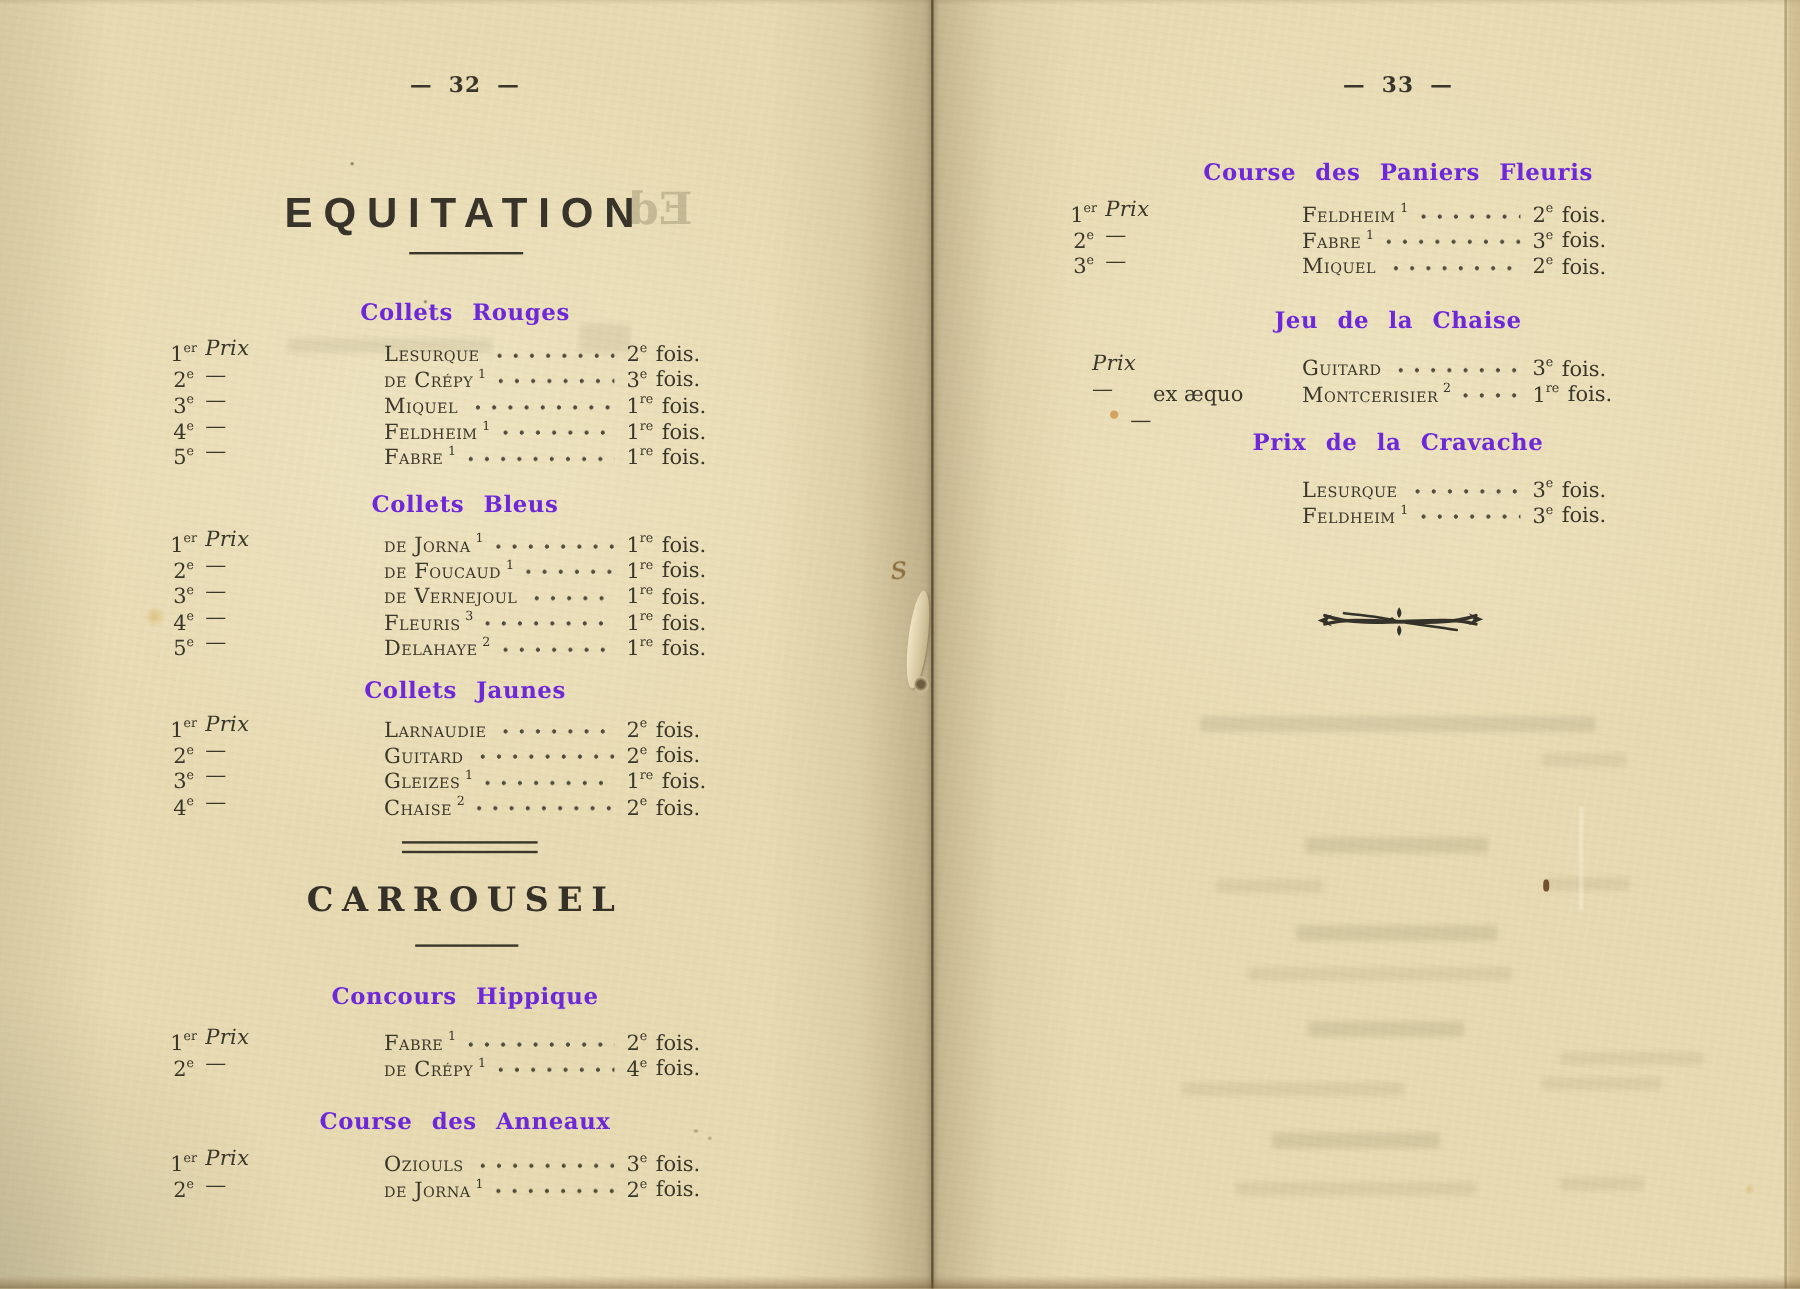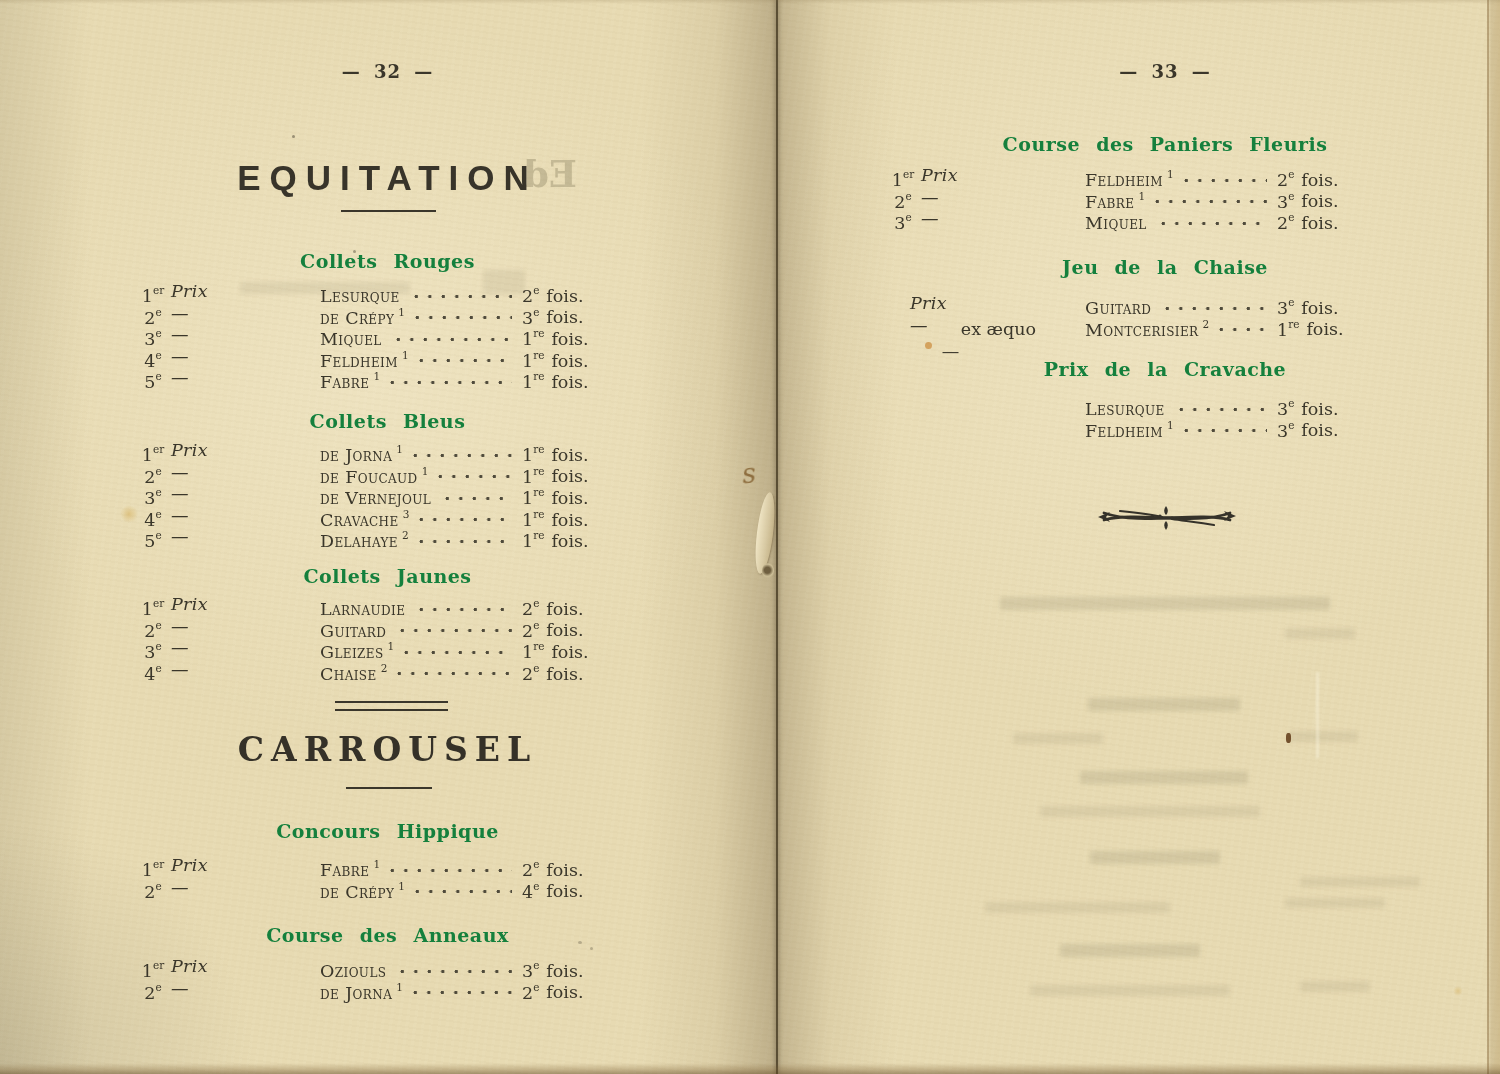--- a/index.html
+++ b/index.html
@@ -28,24 +28,24 @@
   .edge-top-band{left:0;top:0;width:1500px;height:4px;background:linear-gradient(to bottom, rgba(120,100,60,.16), rgba(0,0,0,0));}
   .texture{inset:0;background-image:
     repeating-linear-gradient(8deg, rgba(120,100,60,.026) 0 2px, rgba(0,0,0,0) 2px 6px),
     repeating-linear-gradient(98deg, rgba(255,250,228,.05) 0 3px, rgba(0,0,0,0) 3px 8px);}
   
   .abs{position:absolute;}
   .center{text-align:center;}
   .pagenum{font-size:18px;font-weight:bold;letter-spacing:1px;word-spacing:6px;line-height:22px;}
   .main-title-sans{font-family:"Liberation Sans",sans-serif;font-weight:700;font-size:35px;
     letter-spacing:9px;margin:0;line-height:42px;color:#38342a;}
-  .main-title-serif{font-weight:700;font-size:33px;letter-spacing:7px;margin:0;line-height:42px;color:#353128;}
+  .main-title-serif{font-weight:700;font-size:28px;letter-spacing:7px;margin:0;line-height:42px;color:#353128;}
   .rule{background:#3a362b;height:2px;}
   .double-rule{height:6px;border-top:2px solid #3a362b;border-bottom:2px solid #3a362b;}
-  .sec-h{font-size:19px;font-weight:bold;letter-spacing:.5px;word-spacing:9px;line-height:22px;color:#15803d;}
+  .sec-h{font-size:19px;font-weight:bold;letter-spacing:.5px;word-spacing:9px;line-height:22px;color:#6d28d9;}
   
   .rows{position:absolute;}
   .rows-left{padding-right:46px;width:459px;}
   .rows-right{padding-right:100px;width:460px;}
   .row{display:flex;height:21.6px;line-height:21.6px;font-size:17.5px;white-space:nowrap;}
   .c-grp{flex:0 0 185px;display:flex;}
   .rows-right .c-grp{flex:0 0 200px;}
   .c-rank{width:36px;text-align:center;}
   .c-label{font-style:italic;letter-spacing:.3px;}
   .c-label2{margin-left:12px;margin-top:26px;}
@@ -187,21 +187,21 @@
         </span>
         <span class="c-name"><span>de Vernejoul</span><sup class="sp nsp"></sup></span>
         <span class="c-leader"></span>
         <span class="c-res"><span>1</span><sup class="sp">re</sup><span class="fw">fois.</span></span>
       </div>
     <div class="row">
         <span class="c-grp">
           <span class="c-rank"><span>4</span><sup class="sp">e</sup></span>
           <span class="c-label">—</span>
         </span>
-        <span class="c-name"><span>Cravache</span><sup class="sp nsp">3</sup></span>
+        <span class="c-name"><span>Fleuris</span><sup class="sp nsp">3</sup></span>
         <span class="c-leader"></span>
         <span class="c-res"><span>1</span><sup class="sp">re</sup><span class="fw">fois.</span></span>
       </div>
     <div class="row">
         <span class="c-grp">
           <span class="c-rank"><span>5</span><sup class="sp">e</sup></span>
           <span class="c-label">—</span>
         </span>
         <span class="c-name"><span>Delahaye</span><sup class="sp nsp">2</sup></span>
         <span class="c-leader"></span>

